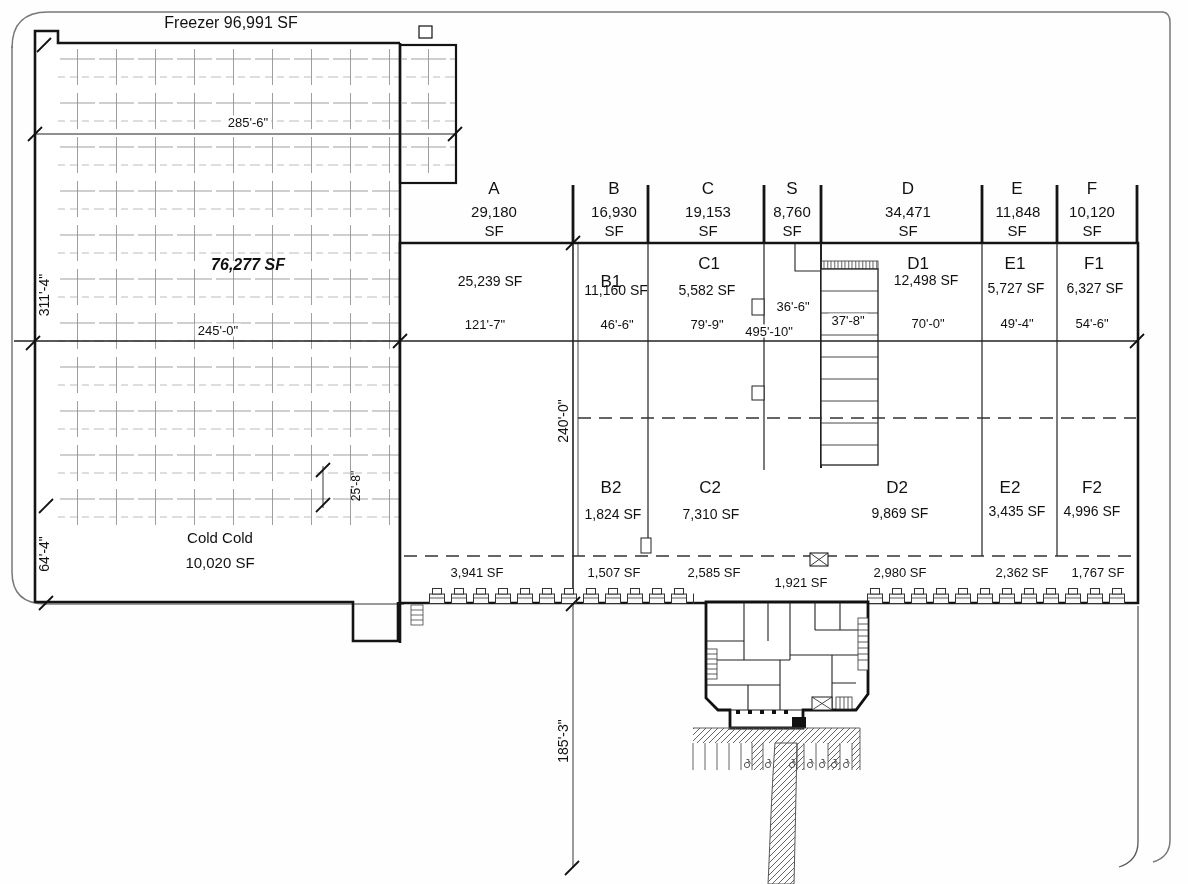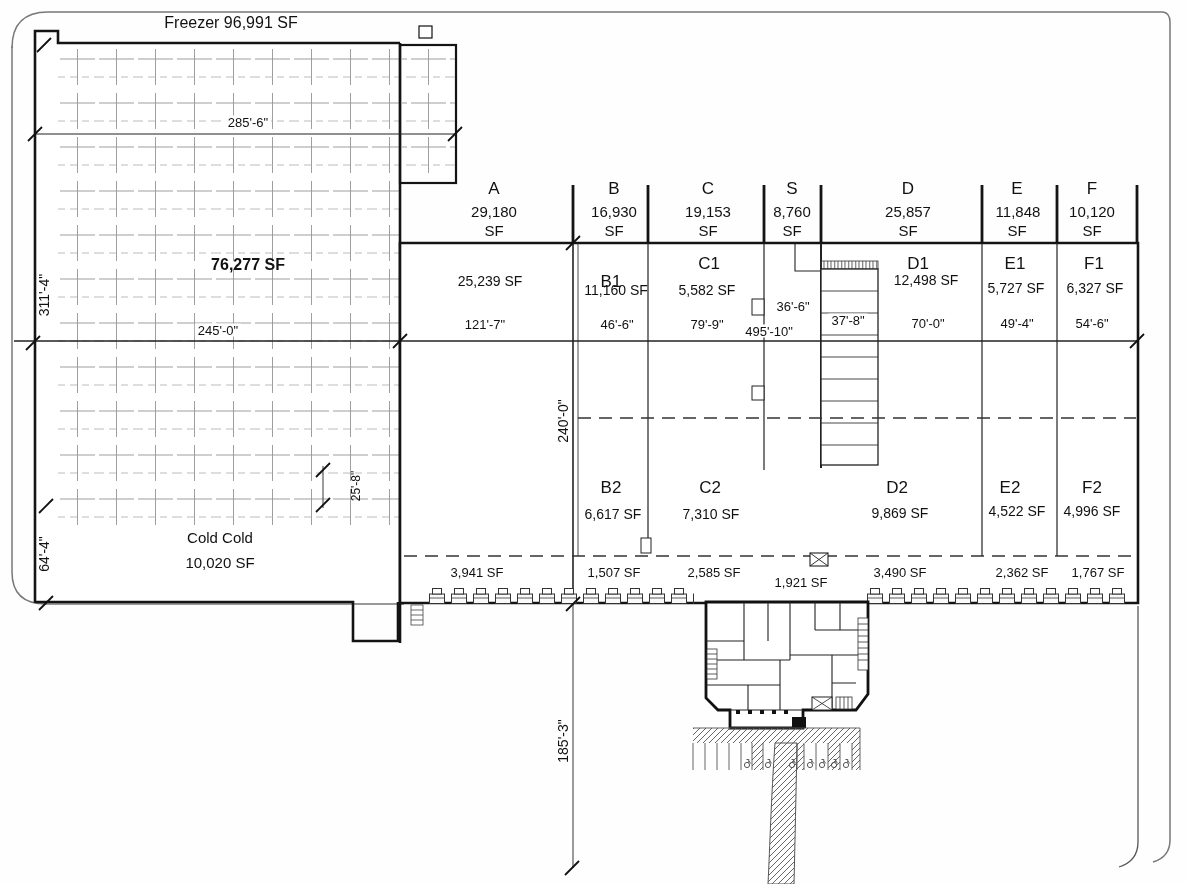--- a/index.html
+++ b/index.html
@@ -4,21 +4,21 @@
 <style>
   html,body{margin:0;padding:0;background:#fff;}
   #stage{position:relative;width:1188px;height:884px;background:#fefefe;overflow:hidden;
          font-family:"Liberation Sans",sans-serif;}
   #linework{position:absolute;left:0;top:0;}
   .lbl{position:absolute;transform:translate(-50%,-50%);color:#111;white-space:nowrap;
        line-height:1;font-family:"Liberation Sans",sans-serif;}
   .v{transform:translate(-50%,-50%) rotate(-90deg);}
   .s12{font-size:12px;} .s13{font-size:13px;} .s14{font-size:14px;}
   .s15{font-size:15px;} .s16{font-size:16px;} .s17{font-size:17px;}
-  .b{font-weight:bold;}
+  .b{font-weight:bold;font-style:italic;}
   .bg{background:#fff;padding:0 3px;}
 </style>
 </head>
 <body>
 
 <div id="stage">
 
 <svg id="linework" width="1188" height="884" viewBox="0 0 1188 884">
   <defs>
     <pattern id="rack" patternUnits="userSpaceOnUse" x="58" y="45" width="39" height="44">
@@ -211,21 +211,21 @@
 <div class="lbl s17" style="left:614px;top:188px">B</div>
 <div class="lbl s15" style="left:614px;top:211px">16,930</div>
 <div class="lbl s15" style="left:614px;top:230px">SF</div>
 <div class="lbl s17" style="left:708px;top:188px">C</div>
 <div class="lbl s15" style="left:708px;top:211px">19,153</div>
 <div class="lbl s15" style="left:708px;top:230px">SF</div>
 <div class="lbl s17" style="left:792px;top:188px">S</div>
 <div class="lbl s15" style="left:792px;top:211px">8,760</div>
 <div class="lbl s15" style="left:792px;top:230px">SF</div>
 <div class="lbl s17" style="left:908px;top:188px">D</div>
-<div class="lbl s15" style="left:908px;top:211px">25,857</div>
+<div class="lbl s15" style="left:908px;top:211px">34,471</div>
 <div class="lbl s15" style="left:908px;top:230px">SF</div>
 <div class="lbl s17" style="left:1017px;top:188px">E</div>
 <div class="lbl s15" style="left:1018px;top:211px">11,848</div>
 <div class="lbl s15" style="left:1017px;top:230px">SF</div>
 <div class="lbl s17" style="left:1092px;top:188px">F</div>
 <div class="lbl s15" style="left:1092px;top:211px">10,120</div>
 <div class="lbl s15" style="left:1092px;top:230px">SF</div>
 
 <div class="lbl s14" style="left:490px;top:281px">25,239 SF</div>
 <div class="lbl s13" style="left:485px;top:324px">121'-7"</div>
@@ -243,31 +243,31 @@
 <div class="lbl s13" style="left:1017px;top:323px">49'-4"</div>
 <div class="lbl s17" style="left:1094px;top:263px">F1</div>
 <div class="lbl s14" style="left:1095px;top:288px">6,327 SF</div>
 <div class="lbl s13" style="left:1092px;top:323px">54'-6"</div>
 
 <div class="lbl s13 bg" style="left:793px;top:306px">36'-6"</div>
 <div class="lbl s13 bg" style="left:848px;top:320px">37'-8"</div>
 <div class="lbl s13 bg" style="left:769px;top:331px">495'-10"</div>
 
 <div class="lbl s17" style="left:611px;top:487px">B2</div>
-<div class="lbl s14" style="left:613px;top:514px">6,617 SF</div>
+<div class="lbl s14" style="left:613px;top:514px">1,824 SF</div>
 <div class="lbl s17" style="left:710px;top:487px">C2</div>
 <div class="lbl s14" style="left:711px;top:514px">7,310 SF</div>
 <div class="lbl s17" style="left:897px;top:487px">D2</div>
 <div class="lbl s14" style="left:900px;top:513px">9,869 SF</div>
 <div class="lbl s17" style="left:1010px;top:487px">E2</div>
-<div class="lbl s14" style="left:1017px;top:511px">4,522 SF</div>
+<div class="lbl s14" style="left:1017px;top:511px">3,435 SF</div>
 <div class="lbl s17" style="left:1092px;top:487px">F2</div>
 <div class="lbl s14" style="left:1092px;top:511px">4,996 SF</div>
 
 <div class="lbl s13" style="left:477px;top:572px">3,941 SF</div>
 <div class="lbl s13" style="left:614px;top:572px">1,507 SF</div>
 <div class="lbl s13" style="left:714px;top:572px">2,585 SF</div>
 <div class="lbl s13 bg" style="left:801px;top:582px">1,921 SF</div>
-<div class="lbl s13" style="left:900px;top:572px">3,490 SF</div>
+<div class="lbl s13" style="left:900px;top:572px">2,980 SF</div>
 <div class="lbl s13" style="left:1022px;top:572px">2,362 SF</div>
 <div class="lbl s13" style="left:1098px;top:572px">1,767 SF</div>
 
 </div>
 
 </body></html>

